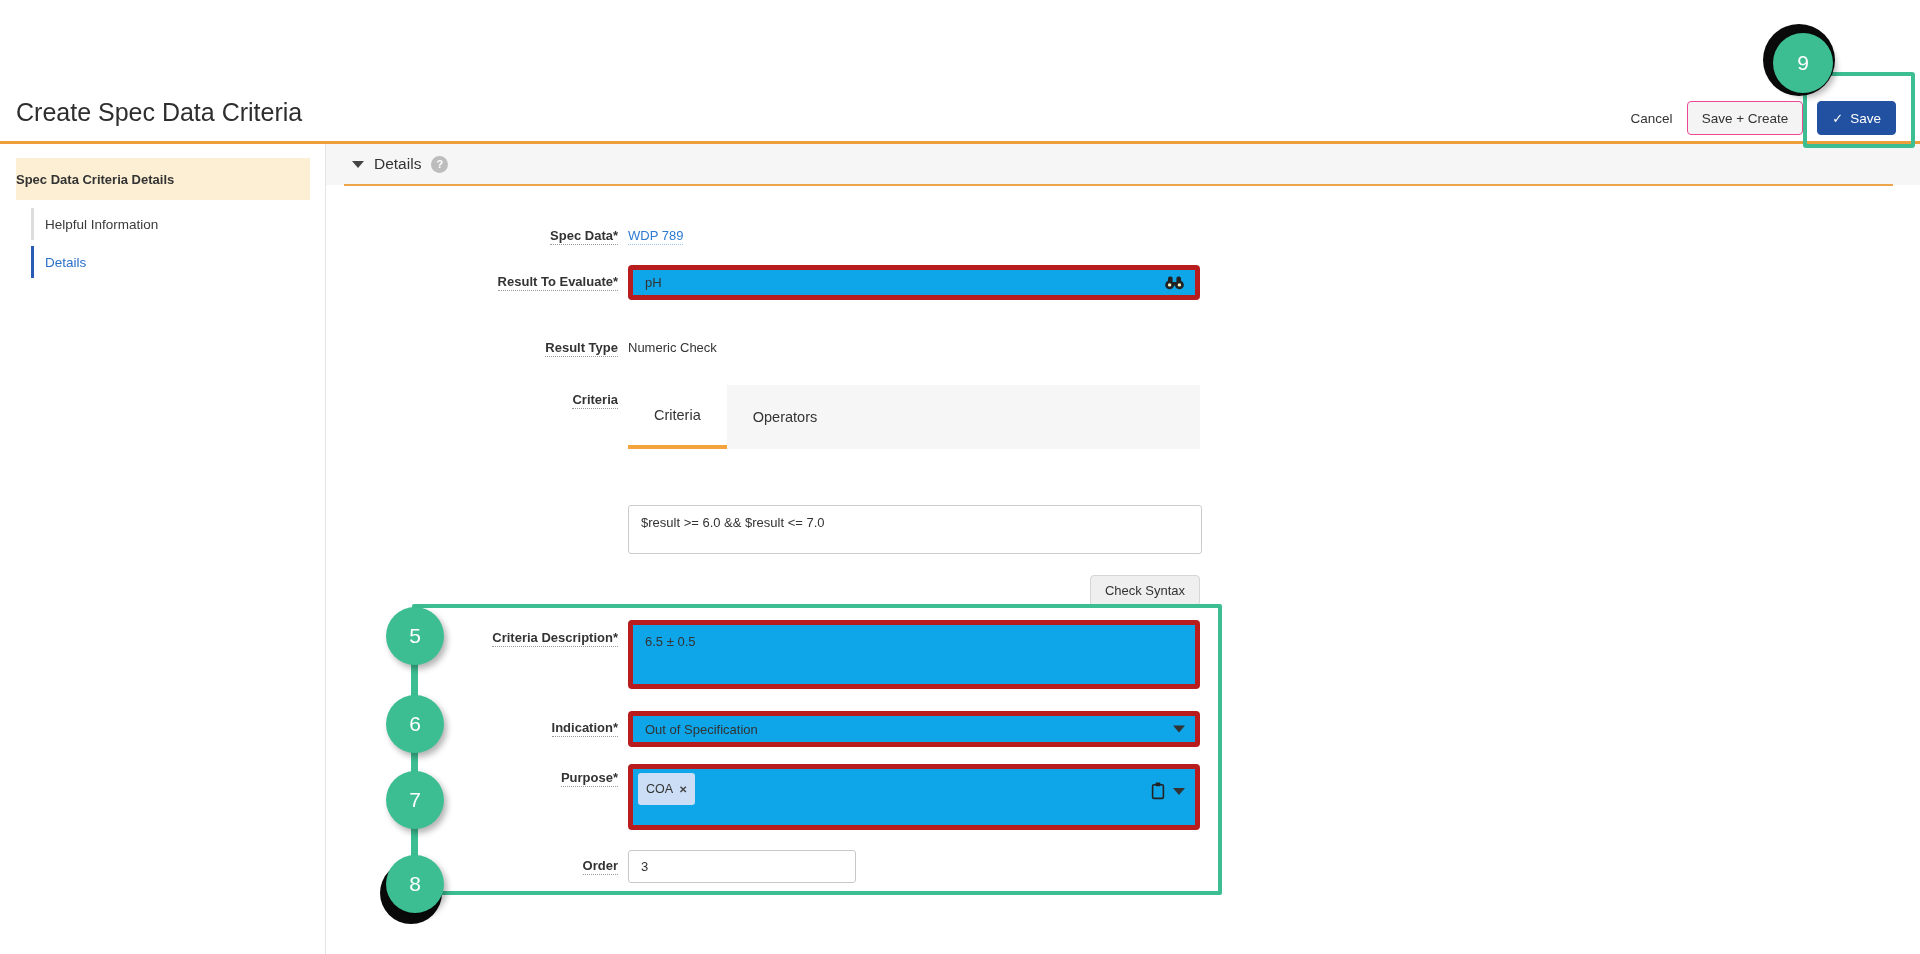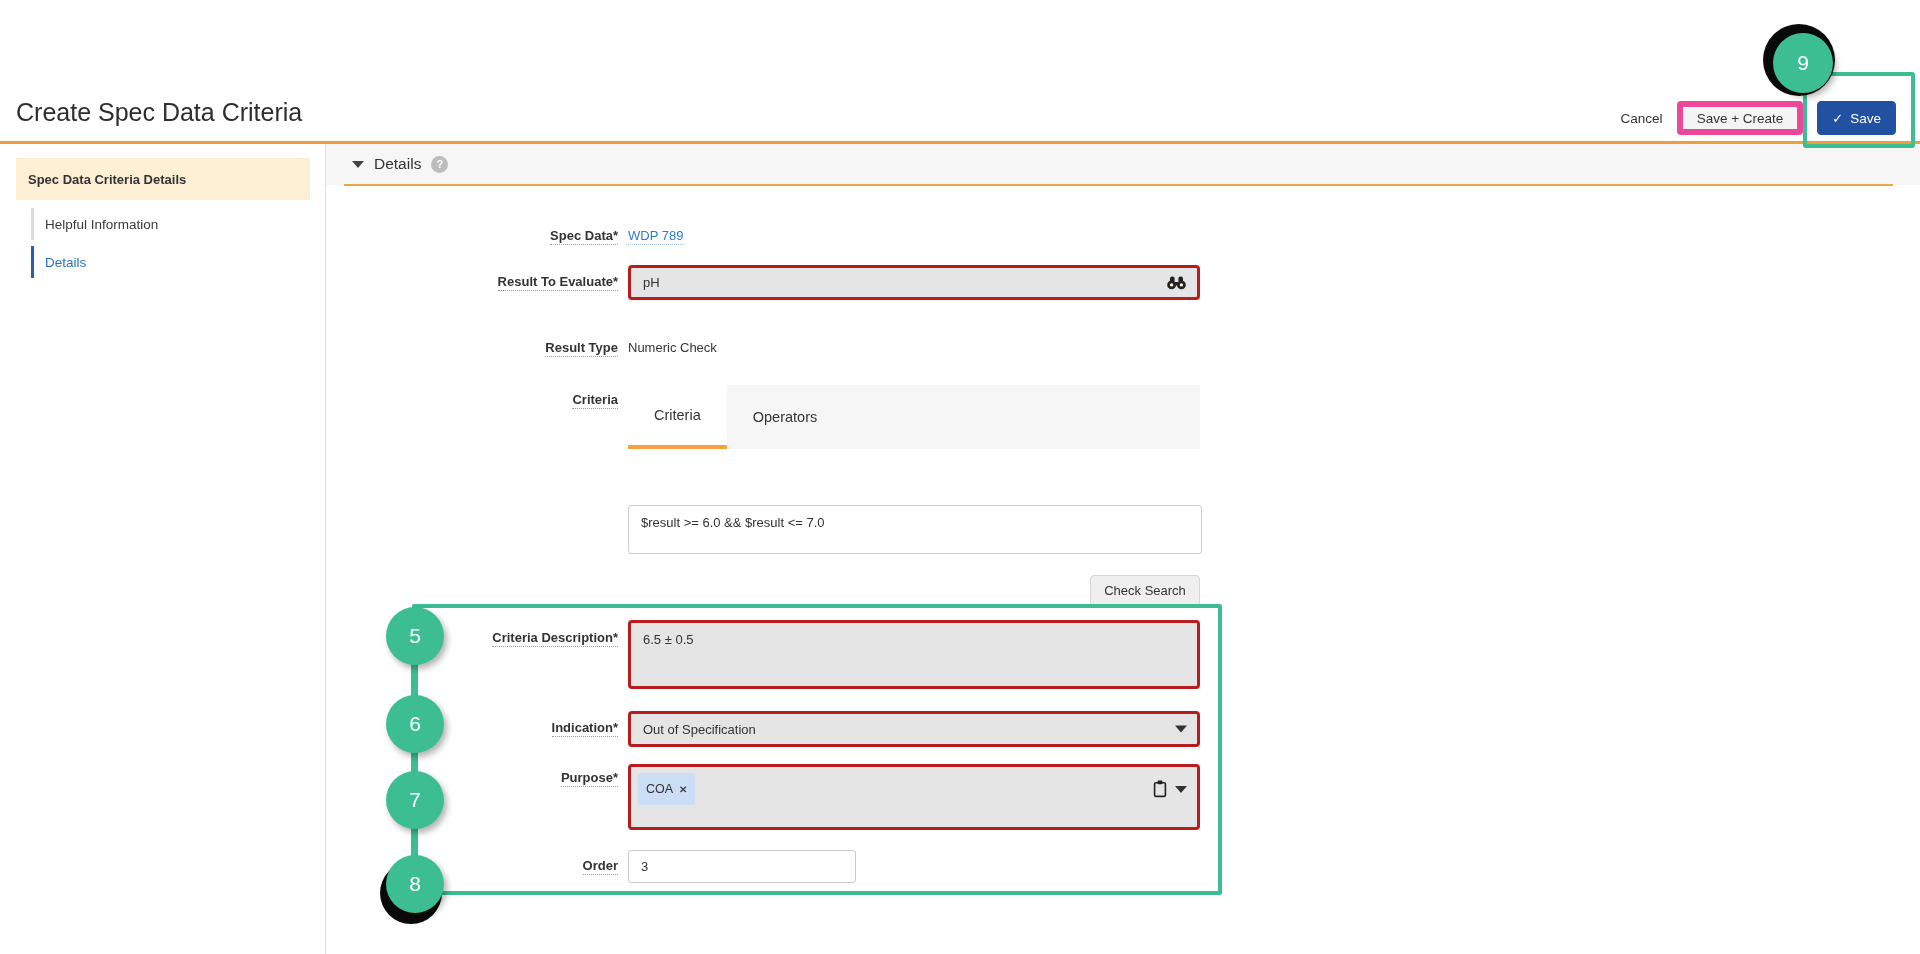--- a/index.html
+++ b/index.html
@@ -5,28 +5,28 @@
   * { margin:0; padding:0; box-sizing:border-box; }
   html,body { background:#fff; }
   body { font-family:"Liberation Sans", sans-serif; color:#333; }
   .page { position:relative; width:1920px; height:954px; background:#fff; overflow:hidden; }
 
   
   .page-title { position:absolute; left:16px; top:98px; font-size:25px; font-weight:400; color:#2e2e2e; }
   .header-actions { position:absolute; top:96px; right:24px; height:44px; display:flex; align-items:center; gap:14px; }
   .cancel-link { font-size:13.5px; color:#333; cursor:pointer; }
   .btn { height:34px; display:inline-flex; align-items:center; justify-content:center; border-radius:4px; font-size:13.5px; cursor:pointer; }
-  .btn-secondary { background:#f4f4f4; border:6px solid #ec4899; color:#333; padding:0 14px; }
+  .btn-secondary { background:#f4f4f4; border:1px solid #ec4899; color:#333; padding:0 14px; }
   .btn-primary { background:#2151a0; border:1px solid #2151a0; color:#fff; padding:0 14px; gap:7px; }
   .btn-primary .check { font-size:13px; }
   .header-rule { position:absolute; left:0; top:141px; width:1920px; height:3px; background:#ef9e3c; }
 
   
   .sidebar-header { position:absolute; left:16px; top:158px; width:294px; height:42px; background:#fcefd3;
-                    display:flex; align-items:center; padding-left:12px; font-size:13px; font-weight:bold; color:#333; }
+                    display:flex; align-items:center; padding-left:0; font-size:13px; font-weight:bold; color:#333; }
   .sidebar-item { position:absolute; left:31px; width:250px; height:32px; display:flex; align-items:center;
                   padding-left:11px; font-size:13.5px; cursor:pointer; }
   .sidebar-item.hi { top:208px; border-left:3px solid #dcdcdc; color:#3a3a3a; }
   .sidebar-item.active { top:246px; border-left:3px solid #2b5cb5; color:#2a6fc9; }
   .sidebar-divider { position:absolute; left:325px; top:144px; width:1px; height:810px; background:#e3e3e3; }
 
   
   .section-band { position:absolute; left:326px; top:144px; width:1594px; height:41px; background:#f6f6f6; }
   .section-head { position:absolute; left:352px; top:155px; display:flex; align-items:center; gap:10px; }
   .collapse-icon { width:0; height:0; border-left:6px solid transparent; border-right:6px solid transparent; border-top:7px solid #444; }
@@ -35,21 +35,21 @@
                 display:flex; align-items:center; justify-content:center; }
   .section-rule { position:absolute; left:344px; top:184px; width:1549px; height:2px; background:#eda54a; }
 
   
   .flabel { position:absolute; left:350px; width:268px; text-align:right; font-size:13px; font-weight:bold; color:#333; white-space:nowrap; }
   .flabel span { border-bottom:1px dotted #9a9a9a; padding-bottom:1px; }
   .link-value { position:absolute; left:628px; font-size:13px; color:#2e7bd1; cursor:pointer; }
   .link-value span { border-bottom:1px dotted #9fc3e8; padding-bottom:1px; }
   .text-value { position:absolute; left:628px; font-size:13px; color:#333; }
 
-  .yellow-input { position:absolute; left:628px; width:572px; background:#e5e5e5; border:3px solid #b91c1c; border-radius:4px; }
+  .yellow-input { position:absolute; left:628px; width:572px; background:#0ea5e9; border:5px solid #b91c1c; border-radius:4px; }
   .input-inner { width:100%; height:100%; background:transparent; border:none; outline:none; font-family:"Liberation Sans",sans-serif;
                  font-size:13px; color:#333; padding:0 12px; }
   textarea.input-inner { padding:9px 12px; resize:none; }
   .field-icon-right { position:absolute; right:10px; top:50%; transform:translateY(-50%); display:flex; align-items:center; gap:8px; }
   .chevron-down-icon { width:0; height:0; border-left:6px solid transparent; border-right:6px solid transparent; border-top:7px solid #333; }
 
   
   .tab-strip { position:absolute; left:628px; top:385px; width:572px; height:64px; background:#f6f6f6; display:flex; }
   .tab { display:flex; align-items:center; padding:0 26px; font-size:14.5px; color:#333; cursor:pointer; }
   .tab.active { background:#fff; border-bottom:4px solid #f5a33c; }
@@ -144,21 +144,21 @@
   <div class="text-value" style="top:340px;">Numeric Check</div>
 
   <div class="flabel" style="top:392px;"><span>Criteria</span></div>
   <div class="tab-strip">
     <div class="tab active">Criteria</div>
     <div class="tab">Operators</div>
   </div>
   <div class="expr-box">
     <textarea class="input-inner" style="">$result &gt;= 6.0 &amp;&amp; $result &lt;= 7.0</textarea>
   </div>
-  <div class="check-syntax-btn">Check Search</div>
+  <div class="check-syntax-btn">Check Syntax</div>
 
   <div class="flabel" style="top:630px;"><span>Criteria Description*</span></div>
   <div class="yellow-input" style="top:620px; height:69px;">
     <textarea class="input-inner" style="">6.5 ± 0.5</textarea>
   </div>
 
   <div class="flabel" style="top:720px;"><span>Indication*</span></div>
   <div class="yellow-input" style="top:711px; height:36px; cursor:pointer;">
     <div class="input-inner" style="display:flex; align-items:center;">Out of Specification</div>
     <span class="field-icon-right">

